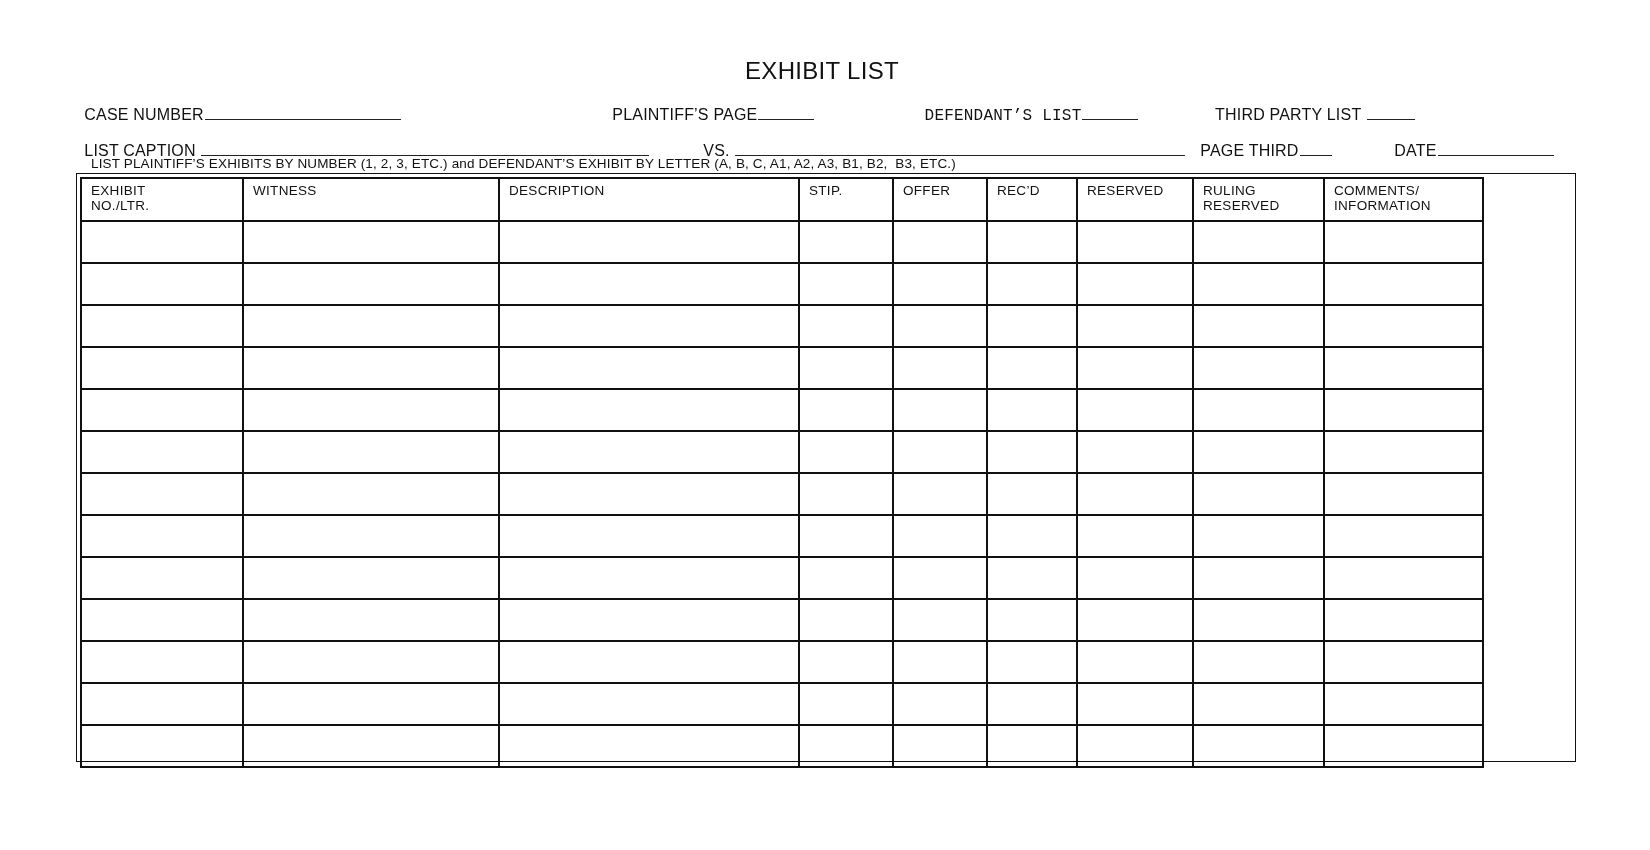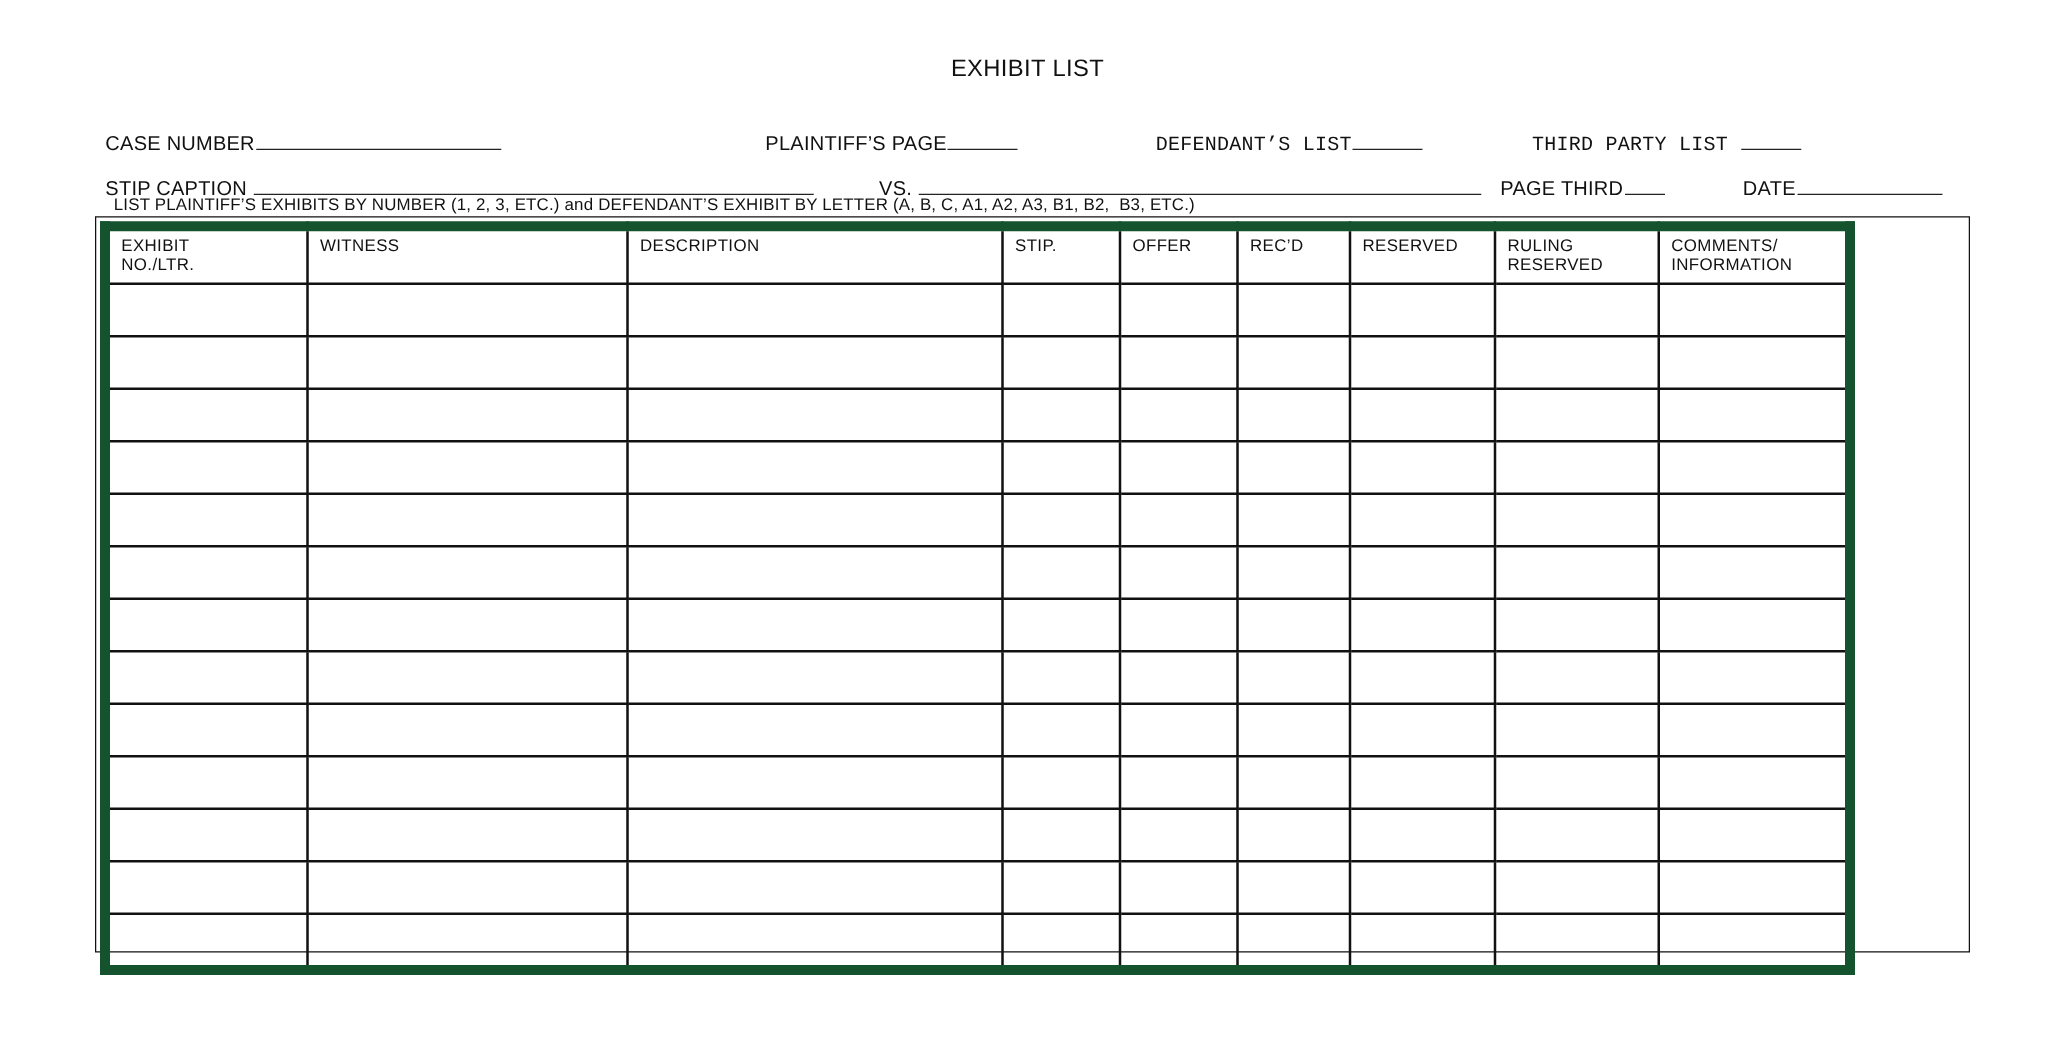--- a/index.html
+++ b/index.html
@@ -1,51 +1,51 @@
 <!DOCTYPE html>
 <html><head>
 <meta charset="utf-8">
 <style>
   html, body { margin:0; padding:0; background:#ffffff; }
   body { width:1650px; height:850px; position:relative; overflow:hidden;
          font-family:"Liberation Sans", "DejaVu Sans", sans-serif; color:#111; }
   .abs { position:absolute; white-space:pre; }
-  .title { left:0; width:1644px; top:45px; text-align:center; font-size:19px; letter-spacing:0.3px; }
+  .title { left:0; width:1644px; top:57px; text-align:center; font-size:24px; letter-spacing:0.3px; }
   .fld { font-size:16px; letter-spacing:0.2px; }
   .note { font-size:13.5px; letter-spacing:0.15px;margin-left:16px; }
   .blank { display:inline-block; border-bottom:1.3px solid #222; height:13px; vertical-align:baseline; margin-left:1px; }
   .table-outer { position:absolute; left:76px; top:173px; width:1500px; height:589px;
                  border:1.5px solid #111; box-sizing:border-box; }
   table.grid { position:absolute; left:80px; top:177px; width:1404px; height:581px;
-               border-collapse:collapse; table-layout:fixed; border:8px solid #14532d; }
+               border-collapse:collapse; table-layout:fixed; border:1px solid #14532d; }
   table.grid th, table.grid td { border:2px solid #111; padding:0; vertical-align:top; }
   table.grid th { font-weight:normal; text-align:left; font-size:13.5px; line-height:14.5px;
                   padding:5px 0 0 9px; letter-spacing:0.3px; height:36px; }
   table.grid td { height:40px; }
 </style>
 </head>
 <body>
 
 <div class="abs title">EXHIBIT LIST</div>
 
 <div class="abs fld" style="left:75px; top:88px;">
   <span>CASE NUMBER</span><span class="blank" style="width:196px;"></span>
 </div>
 <div class="abs fld" style="left:603px; top:88px;">
   <span>PLAINTIFF’S PAGE</span><span class="blank" style="width:56px;"></span>
 </div>
 <div class="abs fld" style="left:905px; top:88px;font-family:Liberation Mono, monospace;">
   <span>DEFENDANT’S LIST</span><span class="blank" style="width:56px;"></span>
 </div>
-<div class="abs fld" style="left:1206px; top:88px;font-family:Liberation Mono, monospace;">
+<div class="abs fld" style="left:1206px; top:88px;">
   <span>THIRD PARTY LIST</span>&nbsp;<span class="blank" style="width:48px;"></span>
 </div>
 
 <div class="abs fld" style="left:75px; top:124px;">
-  <span>STIP CAPTION</span>&nbsp;<span class="blank" style="width:448px;"></span>
+  <span>LIST CAPTION</span>&nbsp;<span class="blank" style="width:448px;"></span>
 </div>
 <div class="abs fld" style="left:694px; top:124px;">
   <span>VS.</span>&nbsp;<span class="blank" style="width:450px;"></span>
 </div>
 <div class="abs fld" style="left:1191px; top:124px;">
   <span>PAGE THIRD</span><span class="blank" style="width:32px;"></span>
 </div>
 <div class="abs fld" style="left:1385px; top:124px;">
   <span>DATE</span><span class="blank" style="width:116px;"></span>
 </div>

